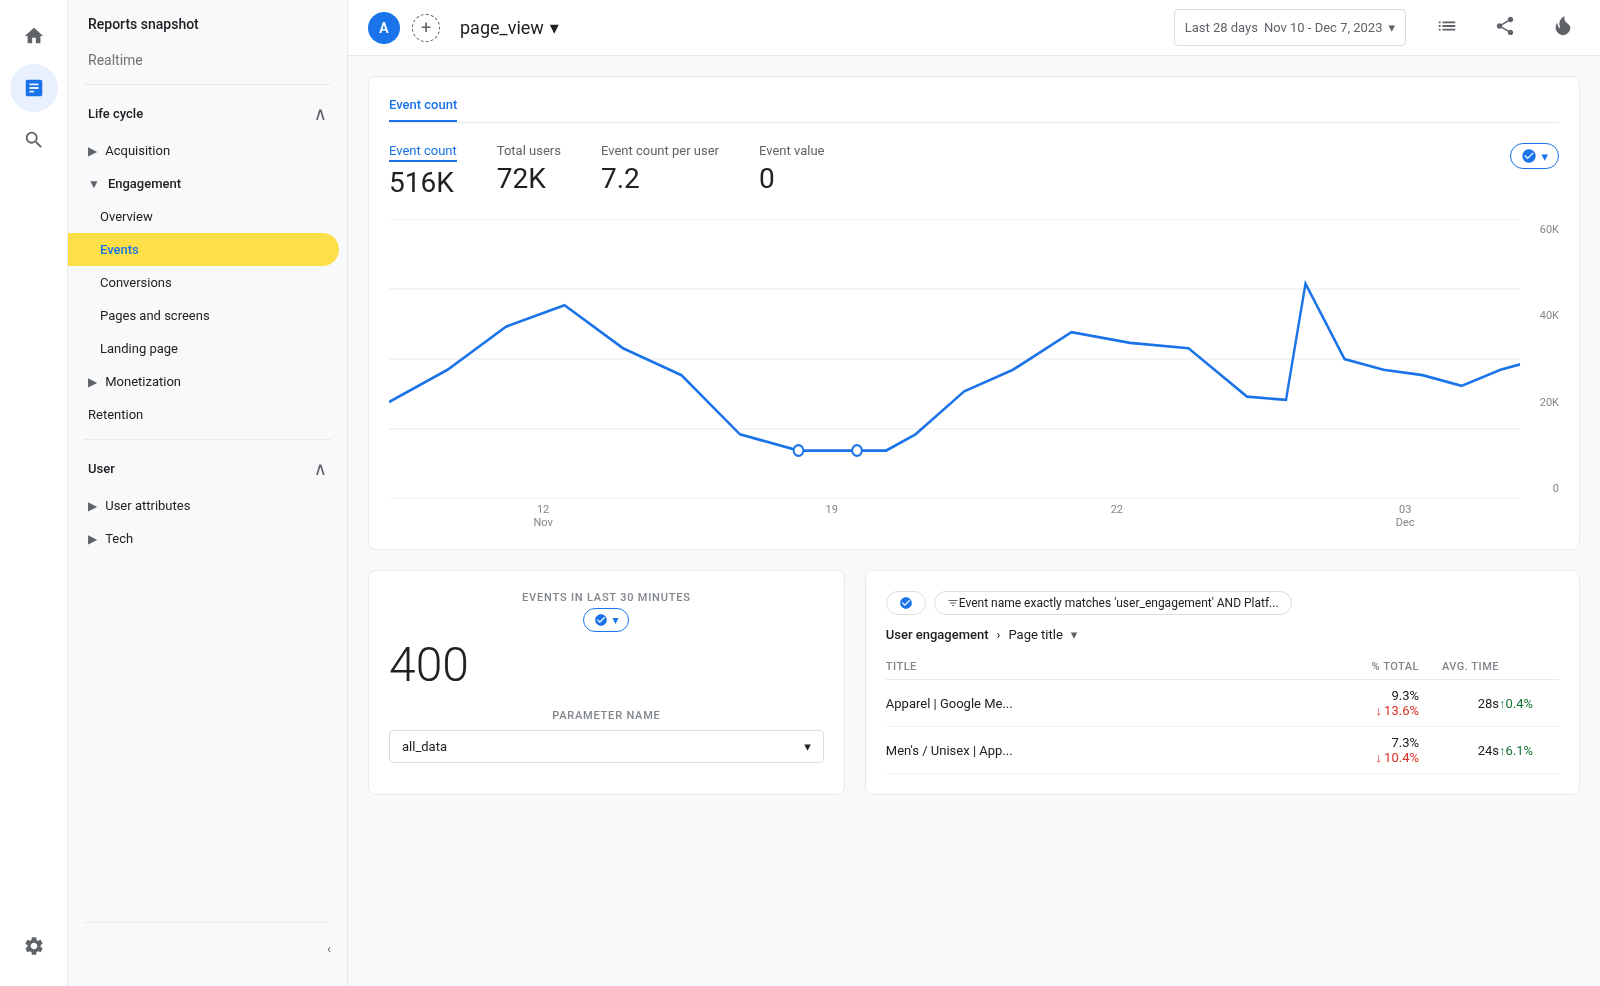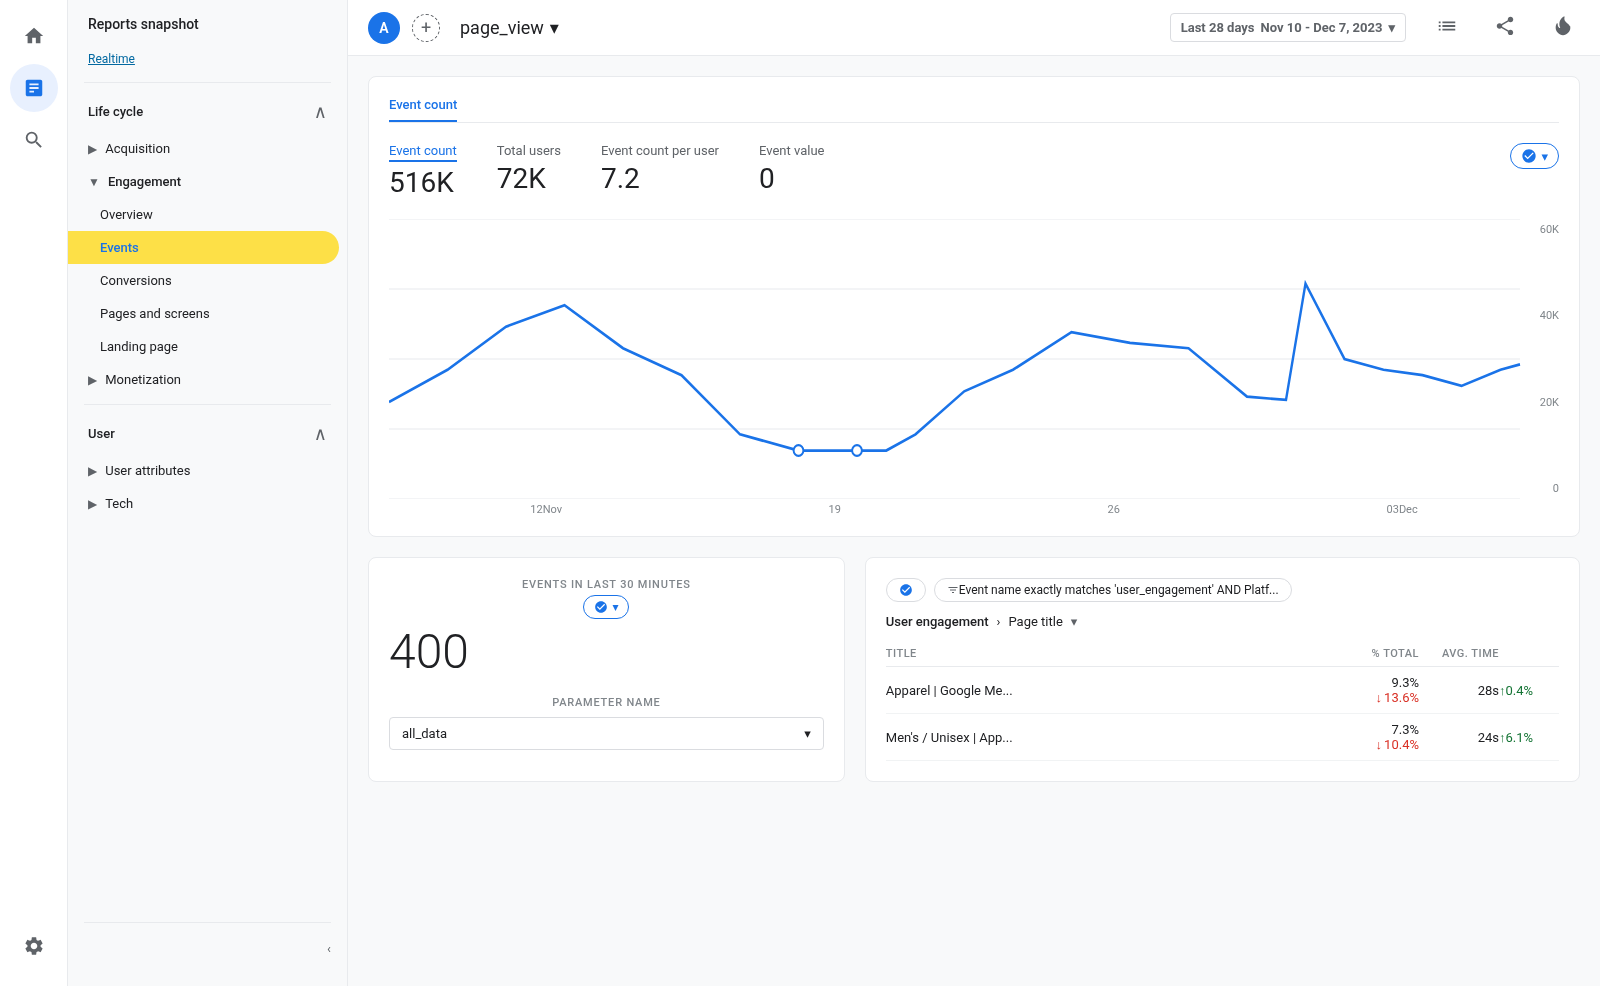--- a/index.html
+++ b/index.html
@@ -48,24 +48,23 @@
       padding-bottom: 20px;
     }
     .sidebar-header {
       padding: 16px 20px 12px;
       font-size: 14px;
       font-weight: 500;
       color: #202124;
     }
     .sidebar-realtime {
       padding: 8px 20px;
-      font-size: 12px;
-      color: #0369a1;
+      font-size: 14px;
+      color: #737373;
       cursor: pointer;
-      text-decoration: underline;
     }
     .sidebar-divider {
       height: 1px;
       background: #e8eaed;
       margin: 8px 16px;
     }
     .section-header {
       display: flex;
       align-items: center;
       justify-content: space-between;
@@ -139,21 +138,21 @@
       display: flex; align-items: center; justify-content: center;
       color: #5f6368; font-size: 18px; cursor: pointer;
     }
     .event-selector {
       display: flex; align-items: center; gap: 6px;
       font-size: 18px; font-weight: 400; color: #202124;
       cursor: pointer; padding: 4px 8px; border-radius: 4px;
     }
     .topbar-right {
       margin-left: auto;
-      display: flex; align-items: center; gap: 24px; font-weight: bold;
+      display: flex; gap: 24px;
     }
     .date-range {
       display: flex; align-items: center; gap: 6px;
       font-size: 13px; color: #5f6368; cursor: pointer;
       padding: 6px 10px; border: 1px solid #dadce0; border-radius: 4px;
     }
     .topbar-icon { color: #5f6368; cursor: pointer; padding: 6px; border-radius: 50%; }
 
     
     .content {
@@ -214,21 +213,21 @@
       text-align: right;
     }
     .chart-x-labels {
       display: flex;
       justify-content: space-around;
       font-size: 11px;
       color: #80868b;
       margin-top: 4px;
       padding: 0 8px;
     }
-    .x-label-group { display: flex; align-items: center; }
+    .x-label-group { display: flex; flex-direction: column; align-items: center; }
 
     
     .bottom-cards {
       display: grid;
       grid-template-columns: 1fr 1.5fr;
       gap: 20px;
     }
 
     .events-card-title {
       font-size: 11px;
@@ -350,20 +349,23 @@
   <div class="nav-item">
     <span>Pages and screens</span>
   </div>
   <div class="nav-item">
     <span>Landing page</span>
   </div>
 
   <div class="nav-item-arrow">
     <span class="arrow">▶</span>
     <span>Monetization</span>
+  </div>
+  <div class="nav-item" style="padding-left:20px;">
+    <span>Retention</span>
   </div>
 
   <div class="sidebar-divider"></div>
 
   <div class="section-header">
     <span>User</span>
     <span class="chevron">∧</span>
   </div>
 
   <div class="nav-item-arrow">
@@ -499,21 +501,21 @@
       </div>
       <div class="chart-x-labels">
         <div class="x-label-group">
           <span>12</span>
           <span>Nov</span>
         </div>
         <div class="x-label-group">
           <span>19</span>
         </div>
         <div class="x-label-group">
-          <span>26</span>
+          <span>22</span>
         </div>
         <div class="x-label-group">
           <span>03</span>
           <span>Dec</span>
         </div>
       </div>
     </div>
 
     <div class="bottom-cards">
 

